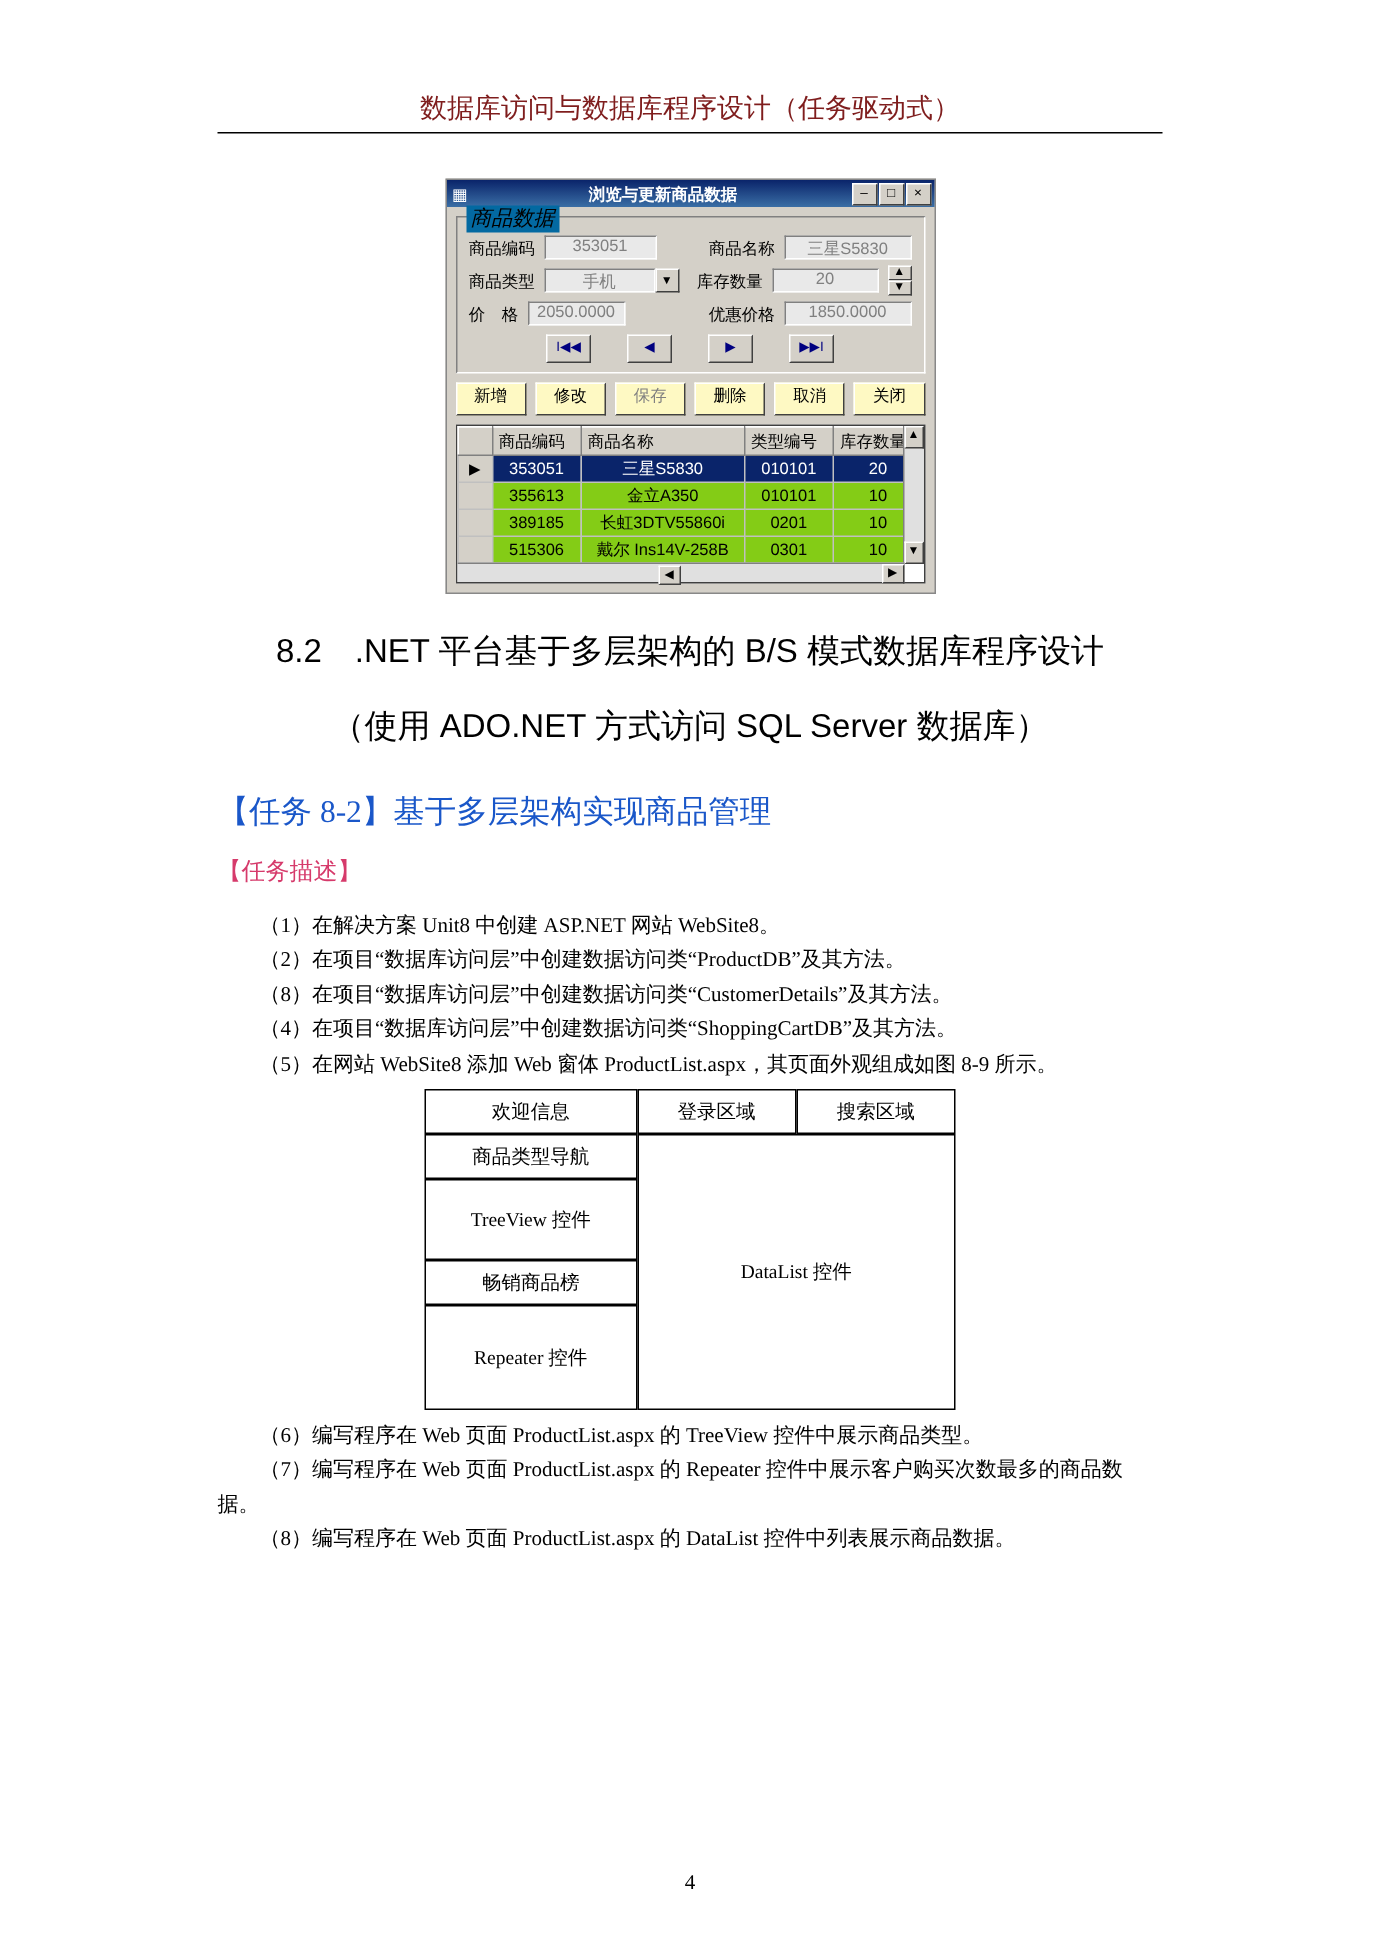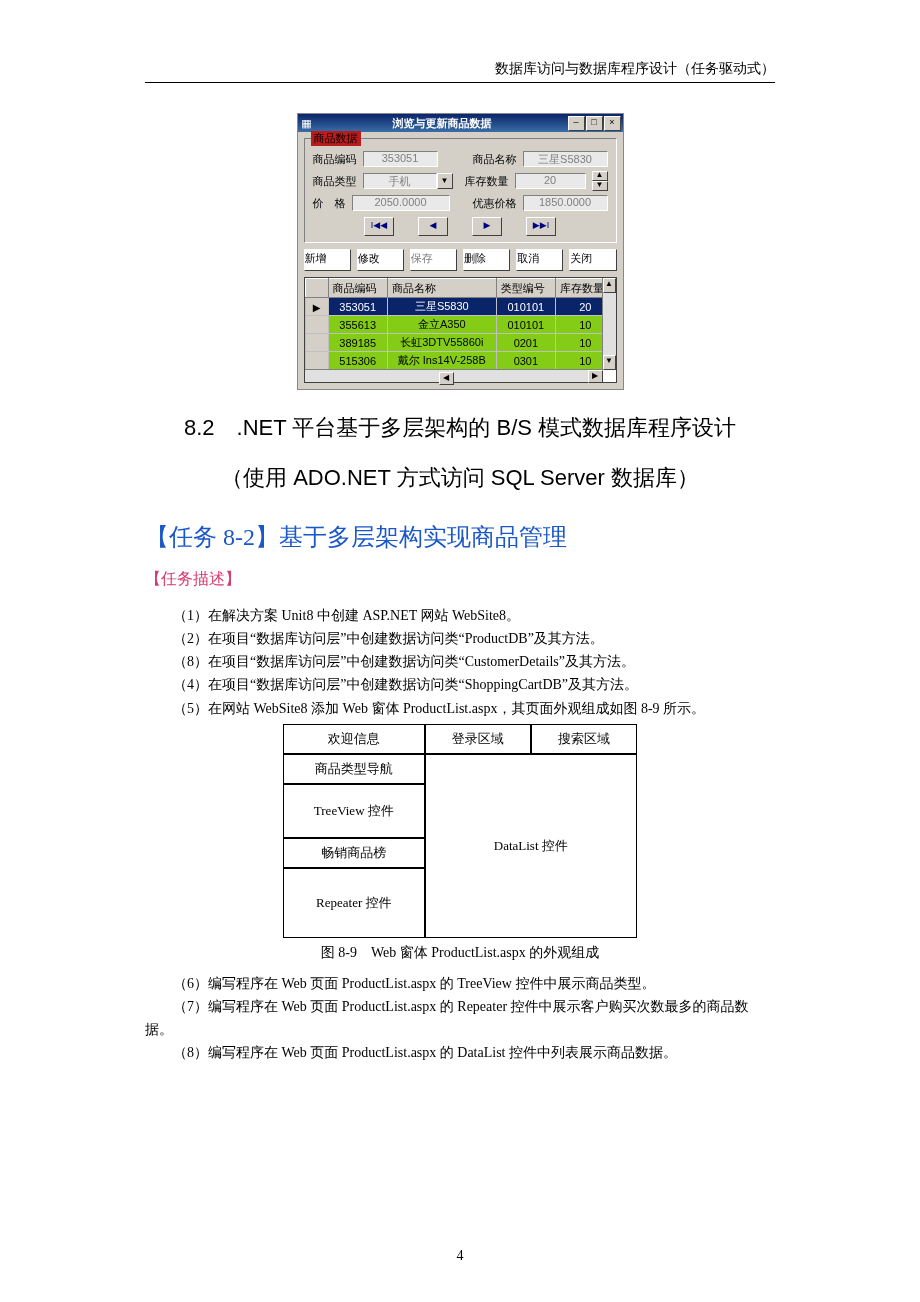--- a/index.html
+++ b/index.html
@@ -11,23 +11,23 @@
     color: #000;
   }
   .page {
     width: 920px;
     height: 1302px;
     position: relative;
     box-sizing: border-box;
     padding: 60px 145px 40px 145px;
   }
   .running-header {
-    text-align: right;
-    font-size: 14px;
-    color: #000000;
+    text-align: center;
+    font-size: 18px;
+    color: #7f1d1d;
     margin-bottom: 4px;
   }
   .header-rule {
     border: none;
     border-top: 1px solid #000;
     margin: 0 0 30px 0;
   }
   .center-img-wrap {
     text-align: center;
   }
@@ -67,23 +67,24 @@
     border-left-color:#808080;
     border-right-color:#fff;
     border-bottom-color:#fff;
     margin: 6px;
     padding: 8px 8px 6px 8px;
     position: relative;
   }
   .wf-group-title {
     position: absolute;
     top: -8px; left: 6px;
-    background:#b91c1c;
+    background:#0369a1;
     padding: 0 3px;
-    font-size:11px;
+    font-size:14px;
+    font-style:italic;
   }
   .wf-row {
     display: flex;
     align-items: center;
     margin: 4px 0;
     gap: 6px;
   }
   .wf-label {
     font-size: 11px;
     white-space: nowrap;
@@ -125,27 +126,27 @@
     line-height:14px;
     text-align:center;
   }
   .wf-actions {
     display:flex; justify-content:space-between; gap:6px;
     margin: 2px 6px 6px 6px;
   }
   .wf-btn {
     flex:1;
     height:20px;
-    background:#ffffff;
+    background:#fef9c3;
     border:1px solid #fff;
     border-right-color:#404040;
     border-bottom-color:#404040;
     font-size:11px;
     line-height:17px;
-    text-align:left;
+    text-align:center;
   }
   .wf-btn.disabled { color:#808080;}
   .wf-grid {
     margin: 0 6px 6px 6px;
     border: 1px solid #404040;
     background: #fff;
     position:relative;
   }
   .wf-grid table {
     width:100%;
@@ -212,21 +213,21 @@
     margin: 0 0 28px 0;
   }
   .h-section {
     font-size: 22px;
     font-family: "SimHei","Heiti SC",sans-serif;
     text-align: center;
     margin: 10px 0 10px 0;
     line-height: 1.8;
   }
   .h-task {
-    font-size: 24px;
+    font-size: 21px;
     color: #1a57c9;
     font-family: "SimSun", serif;
     margin: 24px 0 16px 0;
   }
   .h-desc {
     font-size: 16px;
     color: #d63a6b;
     font-family: "SimHei","Heiti SC",sans-serif;
     margin: 8px 0 14px 0;
   }
@@ -300,21 +301,21 @@
           <span class="wf-label">库存数量</span>
           <span class="wf-input" style="width:71px">20</span>
           <span class="wf-spin">
             <span class="wf-spin-btn">▲</span>
             <span class="wf-spin-btn">▼</span>
           </span>
         </div>
 
         <div class="wf-row">
           <span class="wf-label">价　格</span>
-          <span class="wf-input" style="width:98px">2050.0000</span>
+          <span class="wf-input" style="width:65px">2050.0000</span>
           <span style="flex:1"></span>
           <span class="wf-label">优惠价格</span>
           <span class="wf-input" style="width:85px">1850.0000</span>
         </div>
 
         <div class="wf-navbtns">
           <span class="wf-navbtn">I◀◀</span>
           <span class="wf-navbtn">◀</span>
           <span class="wf-navbtn">▶</span>
           <span class="wf-navbtn">▶▶I</span>
@@ -411,20 +412,19 @@
         </tr>
     <tr>
           <td class="ld-hot">畅销商品榜</td>
         </tr>
     <tr>
           <td class="ld-rep">Repeater 控件</td>
         </tr>
   </tbody>
     </table>
 
-  <p class="fig-caption" style="margin-bottom:10px">图 8-9　Web 窗体 ProductList.aspx 的外观组成</p>
 
   <p class="para">（6）编写程序在 Web 页面 ProductList.aspx 的 TreeView 控件中展示商品类型。</p>
   <p class="para" style="text-indent:2em">（7）编写程序在 Web 页面 ProductList.aspx 的 Repeater 控件中展示客户购买次数最多的商品数据。</p>
   <p class="para">（8）编写程序在 Web 页面 ProductList.aspx 的 DataList 控件中列表展示商品数据。</p>
 
   <div class="page-number">4</div>
 </div>
 
 </body></html>

